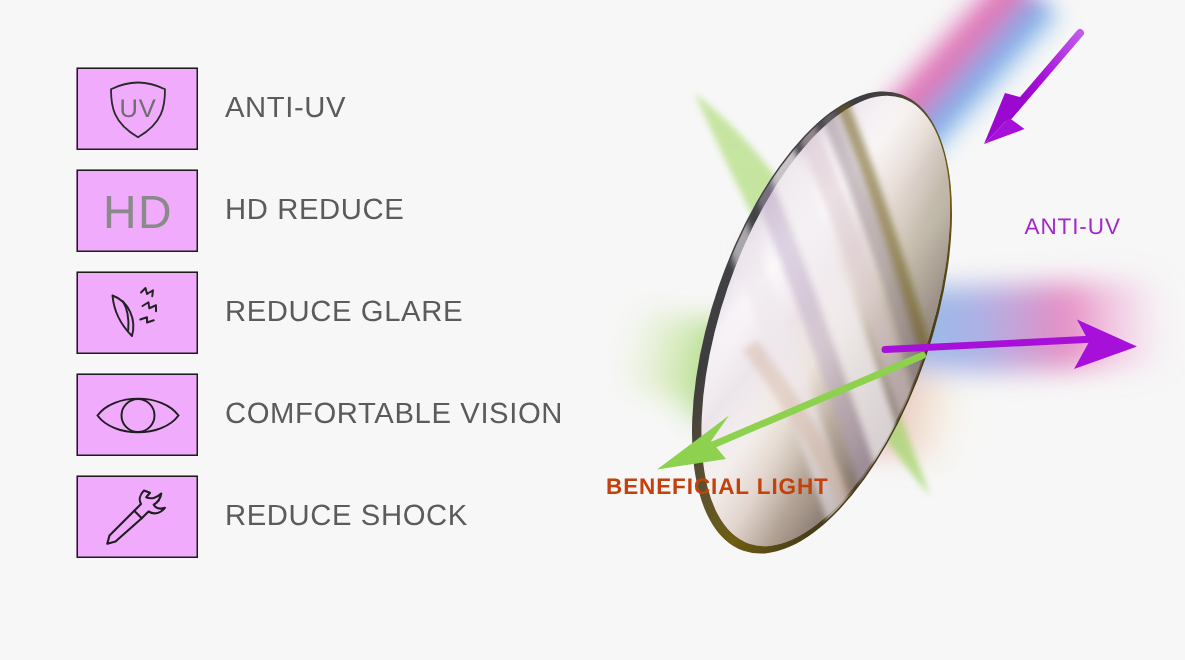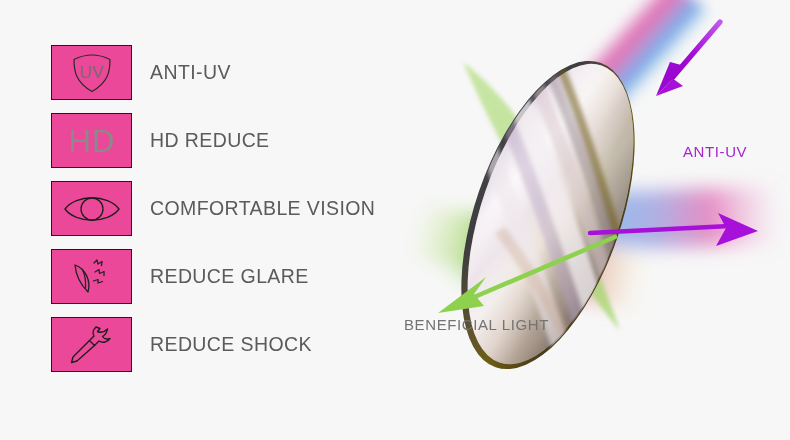--- a/index.html
+++ b/index.html
@@ -12,21 +12,21 @@
   }
   #root{position:absolute;inset:0;}
 
   
   .feature-list{position:absolute;left:51px;top:45px;width:400px;}
   .feature-row{position:relative;height:68px;}
   .icon-box{
     position:absolute;left:0;top:0;
     width:81px;height:55px;
     border:1.3px solid #1c1c1c;
-    background:#ec4899;
+    background:#f0abfc;
     box-sizing:border-box;
     display:flex;align-items:center;justify-content:center;
   }
   .feature-label{
     position:absolute;left:99px;top:0;height:55px;
     display:flex;align-items:center;
     font-size:19.5px;color:#5b5b5b;
     letter-spacing:.4px;white-space:nowrap;
   }
   .icon-box svg{display:block;}
@@ -36,21 +36,21 @@
   .illus svg{position:absolute;left:0;top:0;}
 
   .label-antiuv{
     position:absolute;left:283px;top:143px;
     font-size:15px;letter-spacing:.6px;
     color:#a327cd;font-weight:400;white-space:nowrap;
   }
   .label-beneficial{
     position:absolute;left:4px;top:316px;
     font-size:15px;letter-spacing:.6px;
-    color:#737373;font-weight:400;white-space:nowrap;
+    color:#c2410c;font-weight:700;white-space:nowrap;
   }
 </style>
 </head>
 <body style="background: rgb(247, 247, 247);">
 
 <div id="root">
 
   <div class="feature-list">
 
     <div class="feature-row">
@@ -63,47 +63,47 @@
       <div class="feature-label">ANTI-UV</div>
     </div>
 
     <div class="feature-row">
       <div class="icon-box">
         <svg width="60" height="40" viewBox="0 0 60 40">
           <text x="30" y="31" text-anchor="middle" font-family="Liberation Sans, sans-serif" font-size="31" fill="#8a8a8a" letter-spacing="1">HD</text>
         </svg>
       </div>
       <div class="feature-label">HD REDUCE</div>
-    </div>
-
-    <div class="feature-row">
-      <div class="icon-box">
-        <svg width="62" height="36" viewBox="0 0 62 36">
-          <g fill="none" stroke="#1e1e1e" stroke-width="1.3">
-            <path d="M4 18 C15 3 47 3 58 18 C47 33 15 33 4 18 Z"></path>
-            <circle cx="31" cy="18" r="11"></circle>
-          </g>
-        </svg>
-      </div>
-      <div class="feature-label">COMFORTABLE VISION</div>
     </div>
 
     <div class="feature-row">
       <div class="icon-box">
         <svg width="60" height="44" viewBox="0 0 60 44">
           <g fill="none" stroke="#222" stroke-width="1.3" stroke-linecap="round" stroke-linejoin="round">
             <path d="M13 10 C24 14 29 26 26 37 C20 31 14 22 13 10 Z"></path>
             <path d="M20 14 C23 19 24 26 23.5 33"></path>
             <path d="M32 8 l3 -3 l1 4 l4 -2.5 l-0.5 4"></path>
             <path d="M33 17 l4 -2.5 l0.5 4 l4.5 -2 l0 4"></path>
             <path d="M31.5 26 l4.5 -1.5 l0 3.5 l4.5 -1.5"></path>
           </g>
         </svg>
       </div>
       <div class="feature-label">REDUCE GLARE</div>
+    </div>
+
+    <div class="feature-row">
+      <div class="icon-box">
+        <svg width="62" height="36" viewBox="0 0 62 36">
+          <g fill="none" stroke="#1e1e1e" stroke-width="1.3">
+            <path d="M4 18 C15 3 47 3 58 18 C47 33 15 33 4 18 Z"></path>
+            <circle cx="31" cy="18" r="11"></circle>
+          </g>
+        </svg>
+      </div>
+      <div class="feature-label">COMFORTABLE VISION</div>
     </div>
 
     <div class="feature-row">
       <div class="icon-box">
         <svg width="56" height="44" viewBox="0 0 56 44">
           <g fill="none" stroke="#1e1e1e" stroke-width="1.4" stroke-linejoin="round" stroke-linecap="round">
             <path d="M32 4 C29 7 28.5 10.5 30 13 L25.5 17.5 L30.5 22.5 L35 18
                      C39 20.5 43.5 19 46 15.5 C43 16.5 40 16 38.5 13.5
                      C41 12 43 9.5 43.5 6 C40.5 9 36.5 10 33.5 8.5 L36 5.5 Z"></path>
             <path d="M25.5 17.5 L9 34 L7.5 39.5 L13 38 L30.5 22.5"></path>

